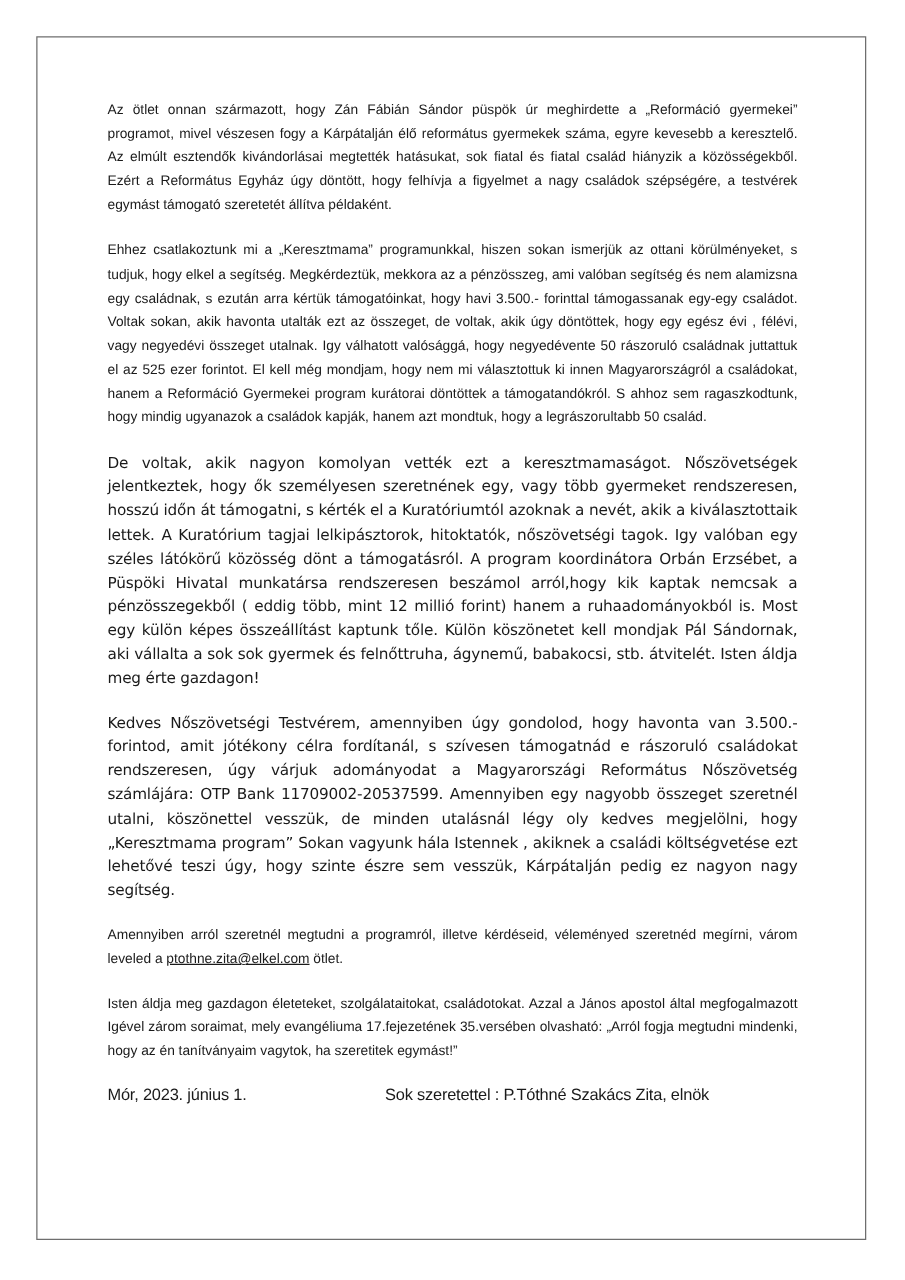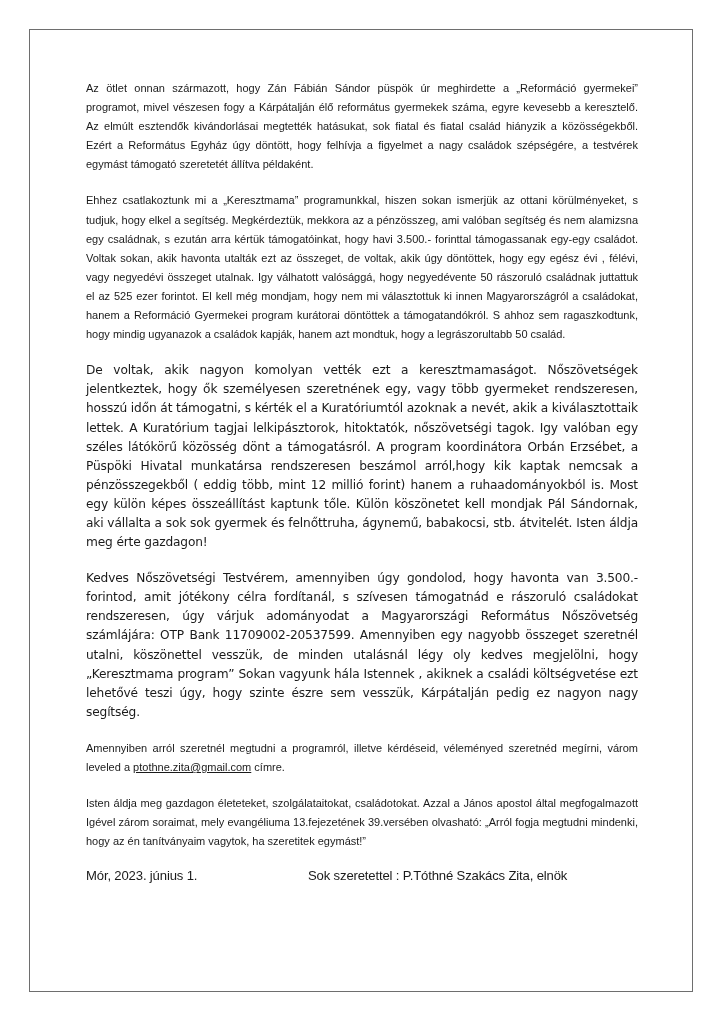--- a/index.html
+++ b/index.html
@@ -59,19 +59,19 @@
 </head>
 <body>
 
 <div class="page-frame"></div>
 
 <div class="content">
   <p class="para alt">Az ötlet onnan származott, hogy Zán Fábián Sándor püspök úr meghirdette a „Reformáció gyermekei” programot, mivel vészesen fogy a Kárpátalján élő református gyermekek száma, egyre kevesebb a keresztelő. Az elmúlt esztendők kivándorlásai megtették hatásukat, sok fiatal és fiatal család hiányzik a közösségekből. Ezért a Református Egyház úgy döntött, hogy felhívja a figyelmet a nagy családok szépségére, a testvérek egymást támogató szeretetét állítva példaként.</p>
   <p class="para alt">Ehhez csatlakoztunk mi a „Keresztmama” programunkkal, hiszen sokan ismerjük az ottani körülményeket, s tudjuk, hogy elkel a segítség. Megkérdeztük, mekkora az a pénzösszeg, ami valóban segítség és nem alamizsna egy családnak, s ezután arra kértük támogatóinkat, hogy havi 3.500.- forinttal támogassanak egy-egy családot. Voltak sokan, akik havonta utalták ezt az összeget, de voltak, akik úgy döntöttek, hogy egy egész évi , félévi, vagy negyedévi összeget utalnak. Igy válhatott valósággá, hogy negyedévente 50 rászoruló családnak juttattuk el az 525 ezer forintot. El kell még mondjam, hogy nem mi választottuk ki innen Magyarországról a családokat, hanem a Reformáció Gyermekei program kurátorai döntöttek a támogatandókról. S ahhoz sem ragaszkodtunk, hogy mindig ugyanazok a családok kapják, hanem azt mondtuk, hogy a legrászorultabb 50 család.</p>
   <p class="para">De voltak, akik nagyon komolyan vették ezt a keresztmamaságot. Nőszövetségek jelentkeztek, hogy ők személyesen szeretnének egy, vagy több gyermeket rendszeresen, hosszú időn át támogatni, s kérték el a Kuratóriumtól azoknak a nevét, akik a kiválasztottaik lettek. A Kuratórium tagjai lelkipásztorok, hitoktatók, nőszövetségi tagok. Igy valóban egy széles látókörű közösség dönt a támogatásról. A program koordinátora Orbán Erzsébet, a Püspöki Hivatal munkatársa rendszeresen beszámol arról,hogy kik kaptak nemcsak a pénzösszegekből ( eddig több, mint 12 millió forint) hanem a ruhaadományokból is. Most egy külön képes összeállítást kaptunk tőle. Külön köszönetet kell mondjak Pál Sándornak, aki vállalta a sok sok gyermek és felnőttruha, ágynemű, babakocsi, stb. átvitelét. Isten áldja meg érte gazdagon!</p>
   <p class="para">Kedves Nőszövetségi Testvérem, amennyiben úgy gondolod, hogy havonta van 3.500.- forintod, amit jótékony célra fordítanál, s szívesen támogatnád e rászoruló családokat rendszeresen, úgy várjuk adományodat a Magyarországi Református Nőszövetség számlájára: OTP Bank 11709002-20537599.   Amennyiben egy nagyobb összeget szeretnél utalni, köszönettel vesszük, de minden utalásnál légy oly kedves megjelölni, hogy „Keresztmama program” Sokan vagyunk hála Istennek , akiknek a családi költségvetése ezt lehetővé teszi úgy, hogy szinte észre sem vesszük, Kárpátalján pedig ez nagyon nagy segítség.</p>
-  <p class="para alt"><span>Amennyiben arról szeretnél megtudni a programról, illetve kérdéseid, véleményed szeretnéd megírni, várom leveled a </span><a class="email-link">ptothne.zita@gmail.com</a><span> címre.</span></p>
-  <p class="para alt">Isten áldja meg gazdagon életeteket, szolgálataitokat, családotokat. Azzal a János apostol által megfogalmazott Igével zárom soraimat, mely evangéliuma 13.fejezetének 39.versében olvasható: „Arról fogja megtudni mindenki, hogy az én tanítványaim vagytok, ha szeretitek egymást!”</p>
+  <p class="para alt"><span>Amennyiben arról szeretnél megtudni a programról, illetve kérdéseid, véleményed szeretnéd megírni, várom leveled a </span><a class="email-link">ptothne.zita@elkel.com</a><span> ötlet.</span></p>
+  <p class="para alt">Isten áldja meg gazdagon életeteket, szolgálataitokat, családotokat. Azzal a János apostol által megfogalmazott Igével zárom soraimat, mely evangéliuma 17.fejezetének 35.versében olvasható: „Arról fogja megtudni mindenki, hogy az én tanítványaim vagytok, ha szeretitek egymást!”</p>
   <div class="footer">
     <span class="place-date">Mór, 2023. június 1.</span>
     <span class="signature">Sok szeretettel : P.Tóthné Szakács Zita, elnök</span>
   </div>
 </div>
 
 </body></html>

